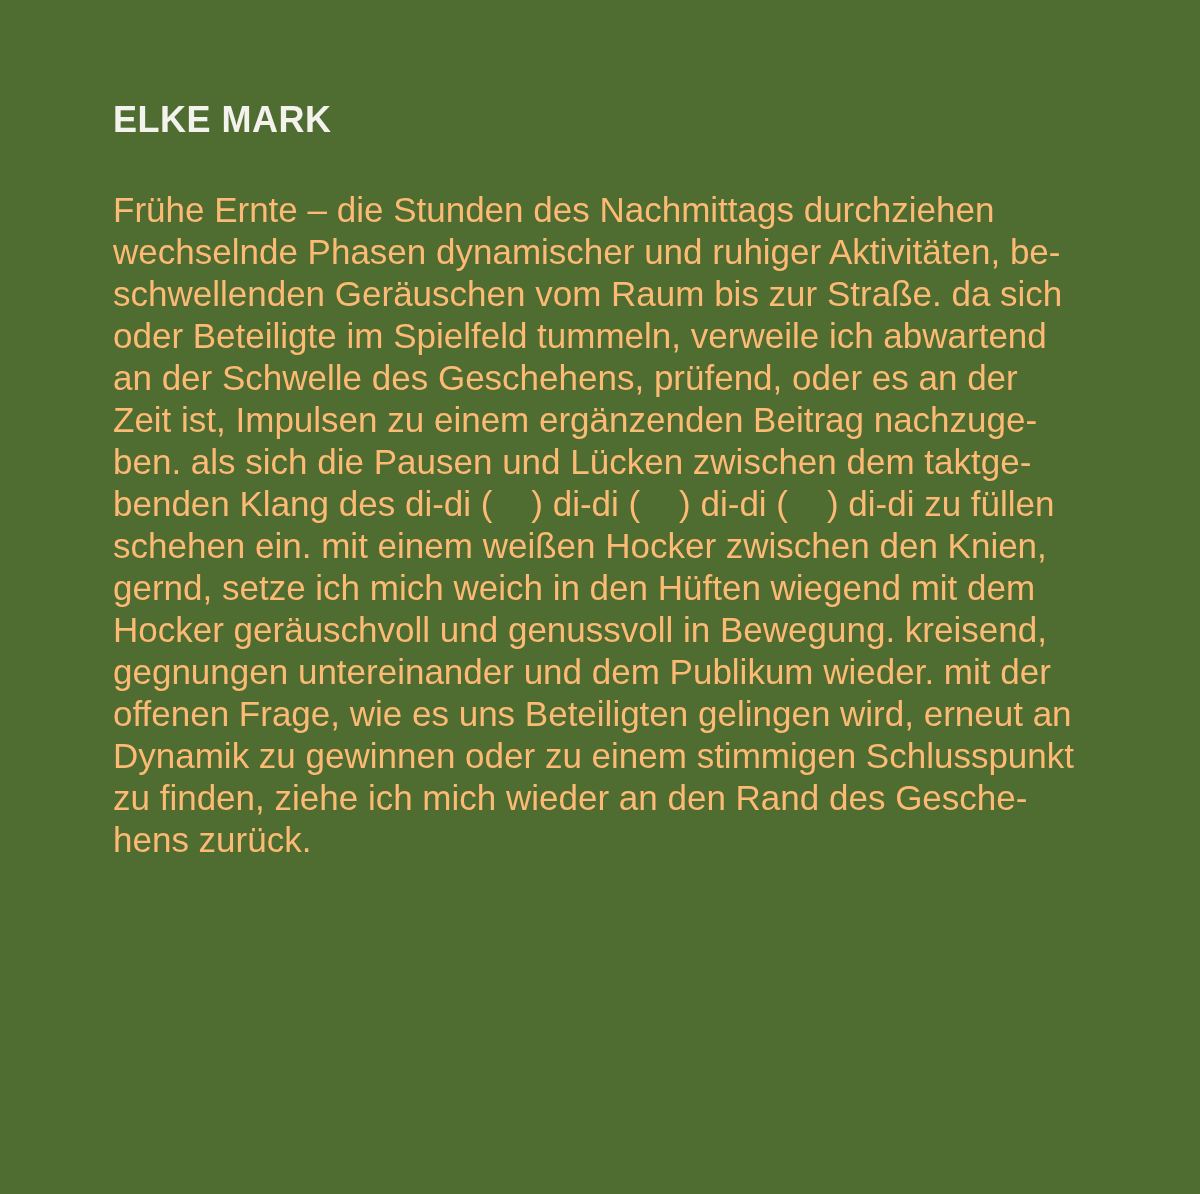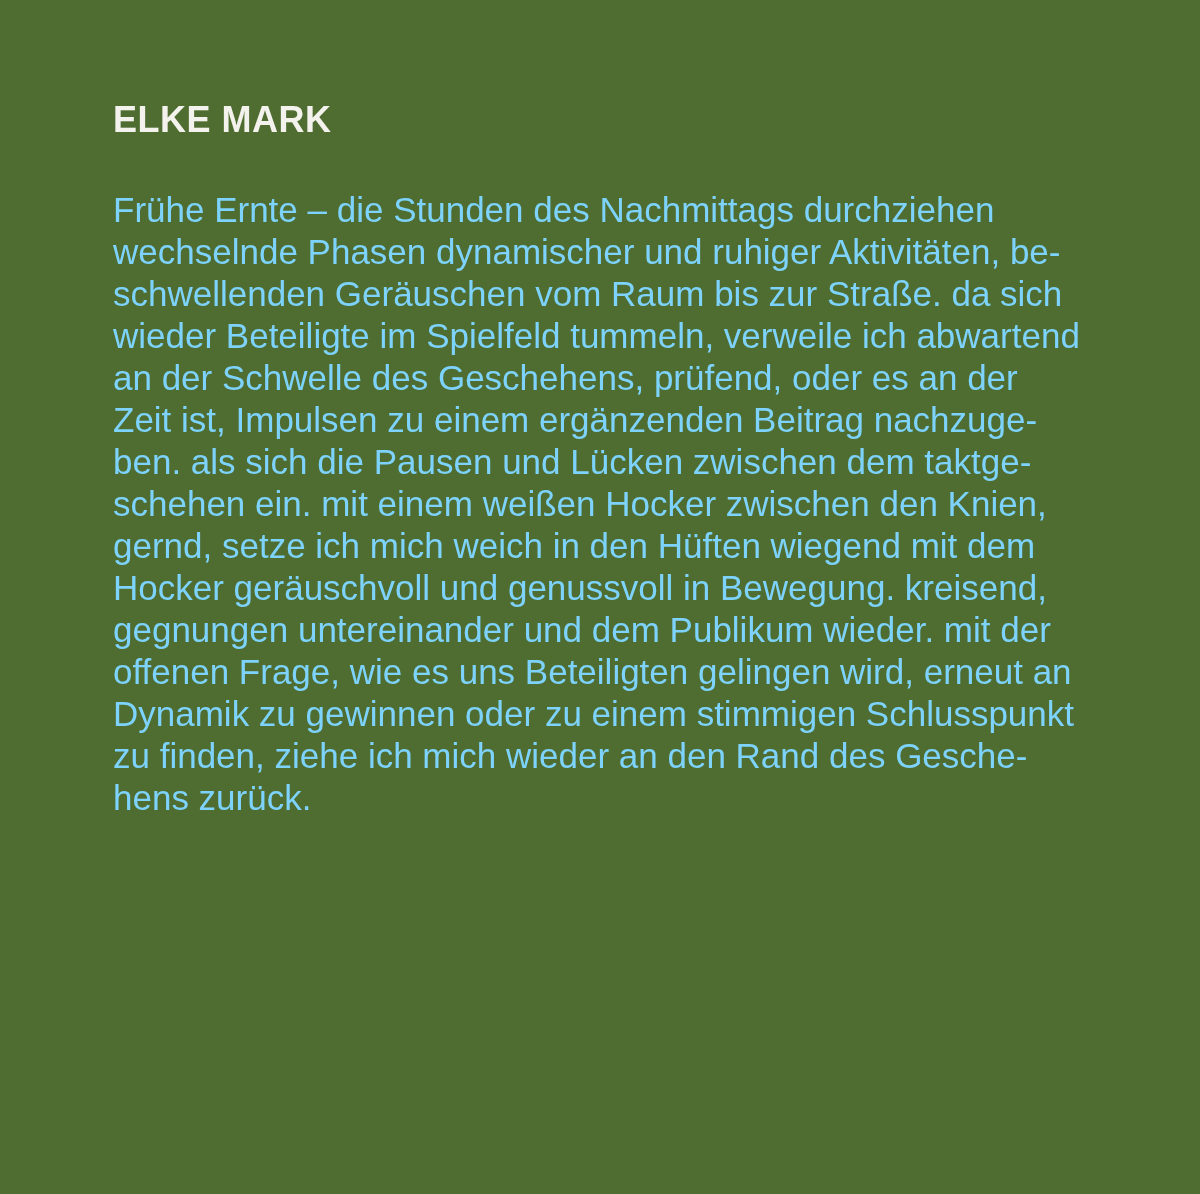--- a/index.html
+++ b/index.html
@@ -43,28 +43,29 @@
   .line {
     white-space: pre;
   }
 </style>
 </head>
 <body style="background: rgb(79, 108, 49);">
 
 <div class="page">
   <h1 class="title" style="color: rgb(243, 242, 236);">ELKE MARK</h1>
 
-  <div class="paragraph" style="color: #7dd3fc;">
+  <div class="paragraph" style="color: #fdba74;">
     <div class="line">Frühe Ernte – die Stunden des Nachmittags durchziehen</div>
     <div class="line">wechselnde Phasen dynamischer und ruhiger Aktivitäten, be-</div>
     <div class="line">schwellenden Geräuschen vom Raum bis zur Straße. da sich</div>
-    <div class="line">wieder Beteiligte im Spielfeld tummeln, verweile ich abwartend</div>
+    <div class="line">oder Beteiligte im Spielfeld tummeln, verweile ich abwartend</div>
     <div class="line">an der Schwelle des Geschehens, prüfend, oder es an der</div>
     <div class="line">Zeit ist, Impulsen zu einem ergänzenden Beitrag nachzuge-</div>
     <div class="line">ben. als sich die Pausen und Lücken zwischen dem taktge-</div>
+    <div class="line">benden Klang des di-di (&nbsp;&nbsp;&nbsp;&nbsp;) di-di (&nbsp;&nbsp;&nbsp;&nbsp;) di-di (&nbsp;&nbsp;&nbsp;&nbsp;) di-di zu füllen</div>
     <div class="line">schehen ein. mit einem weißen Hocker zwischen den Knien,</div>
     <div class="line">gernd, setze ich mich weich in den Hüften wiegend mit dem</div>
     <div class="line">Hocker geräuschvoll und genussvoll in Bewegung. kreisend,</div>
     <div class="line">gegnungen untereinander und dem Publikum wieder. mit der</div>
     <div class="line">offenen Frage, wie es uns Beteiligten gelingen wird, erneut an</div>
     <div class="line">Dynamik zu gewinnen oder zu einem stimmigen Schlusspunkt</div>
     <div class="line">zu finden, ziehe ich mich wieder an den Rand des Gesche-</div>
     <div class="line">hens zurück.</div>
   </div>
 </div>

